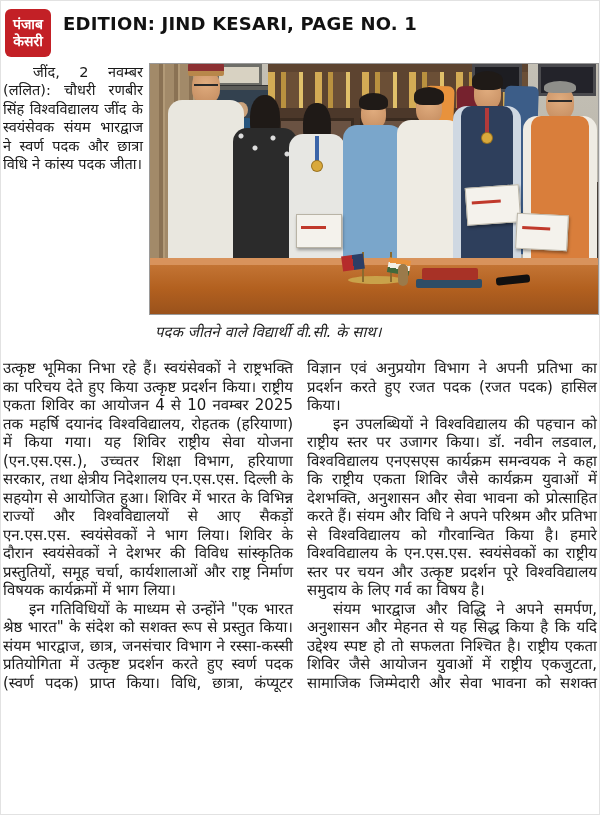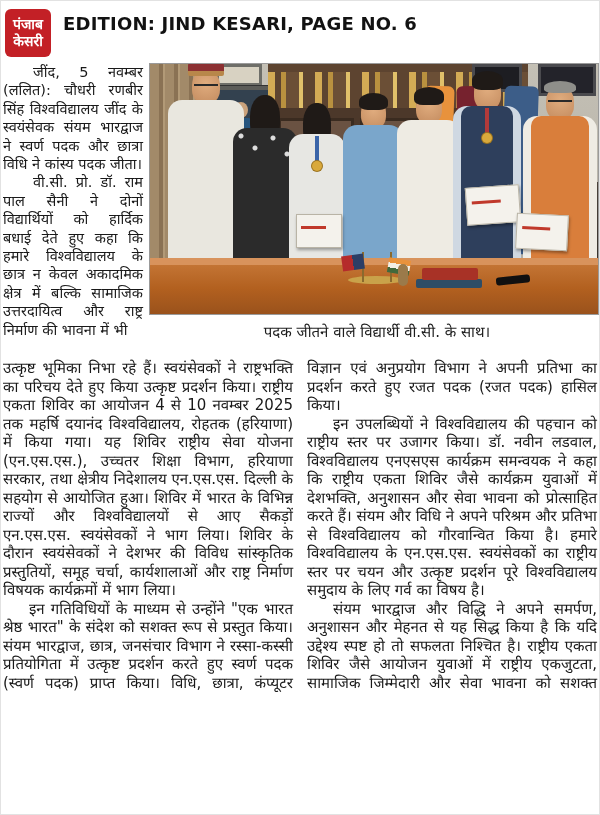--- a/index.html
+++ b/index.html
@@ -31,21 +31,21 @@
     font-size:14.5px;line-height:18.4px;text-align:justify;color:#191919;}
   .intro-col p{margin:0;}
   .intro-col p.indent{text-indent:30px;}
 
   .photo-figure{flex:1;min-width:0;}
   .photo{
     position:relative;width:450px;height:252px;overflow:hidden;
     border:1px solid #9a9a9a;background:linear-gradient(180deg,#c4c0b5,#aeaaa0);
     box-sizing:border-box;
   }
-  .caption{font-size:15px;color:#1c1c1c;padding:6px 0 0 6px;text-align:center;}
+  .caption{font-style:italic;font-size:15px;color:#1c1c1c;padding:6px 0 0 6px;}
 
   
   .slats{position:absolute;left:0;top:0;width:60px;height:100%;
     background:repeating-linear-gradient(90deg,#a28a69 0 9px,#8a7254 9px 13px,#b29a77 13px 15px);}
   .frame-ambedkar{position:absolute;left:62px;top:22px;width:52px;height:84px;
     background:#33414f;border:4px solid #5c5c58;box-shadow:0 0 0 1px #333;}
   .frame-ambedkar .fig-head{position:absolute;left:18px;top:12px;width:14px;height:16px;border-radius:50%;background:#caa27c;}
   .frame-ambedkar .fig-body{position:absolute;left:10px;top:28px;width:30px;height:40px;border-radius:8px 8px 0 0;background:#27557e;}
   .frame-cert-tl{position:absolute;left:66px;top:0;width:40px;height:16px;background:#d8d2c2;border:3px solid #6e6e68;}
   .trophy-shelf{position:absolute;left:118px;top:0;width:260px;height:44px;background:#5d4430;
@@ -110,29 +110,28 @@
 <body>
 
 <div class="page">
 
   <div class="masthead">
     <div class="logo-box">
       <span>पंजाब</span>
       <span>केसरी</span>
     </div>
     <div class="masthead-text">
-      <div>EDITION: JIND KESARI, PAGE NO. 6</div>
+      <div>EDITION: JIND KESARI, PAGE NO. 1</div>
     </div>
   </div>
 
 
   <div class="top-section">
     <div class="intro-col">
-      <p class="indent">जींद, 5 नवम्बर (ललित): चौधरी रणबीर सिंह विश्वविद्यालय जींद के स्वयंसेवक संयम भारद्वाज ने स्वर्ण पदक और छात्रा विधि ने कांस्य पदक जीता।</p>
-      <p class="indent">वी.सी. प्रो. डॉ. राम पाल सैनी ने दोनों विद्यार्थियों को हार्दिक बधाई देते हुए कहा कि हमारे विश्वविद्यालय के छात्र न केवल अकादमिक क्षेत्र में बल्कि सामाजिक उत्तरदायित्व और राष्ट्र निर्माण की भावना में भी</p>
+      <p class="indent">जींद, 2 नवम्बर (ललित): चौधरी रणबीर सिंह विश्वविद्यालय जींद के स्वयंसेवक संयम भारद्वाज ने स्वर्ण पदक और छात्रा विधि ने कांस्य पदक जीता।</p>
     </div>
 
     <figure class="photo-figure" style="margin:0">
       <div class="photo">
 
         <div class="slats"></div>
         <div class="frame-cert-tl"></div>
         <div class="frame-ambedkar">
           <div class="fig-head"></div>
           <div class="fig-body"></div>

